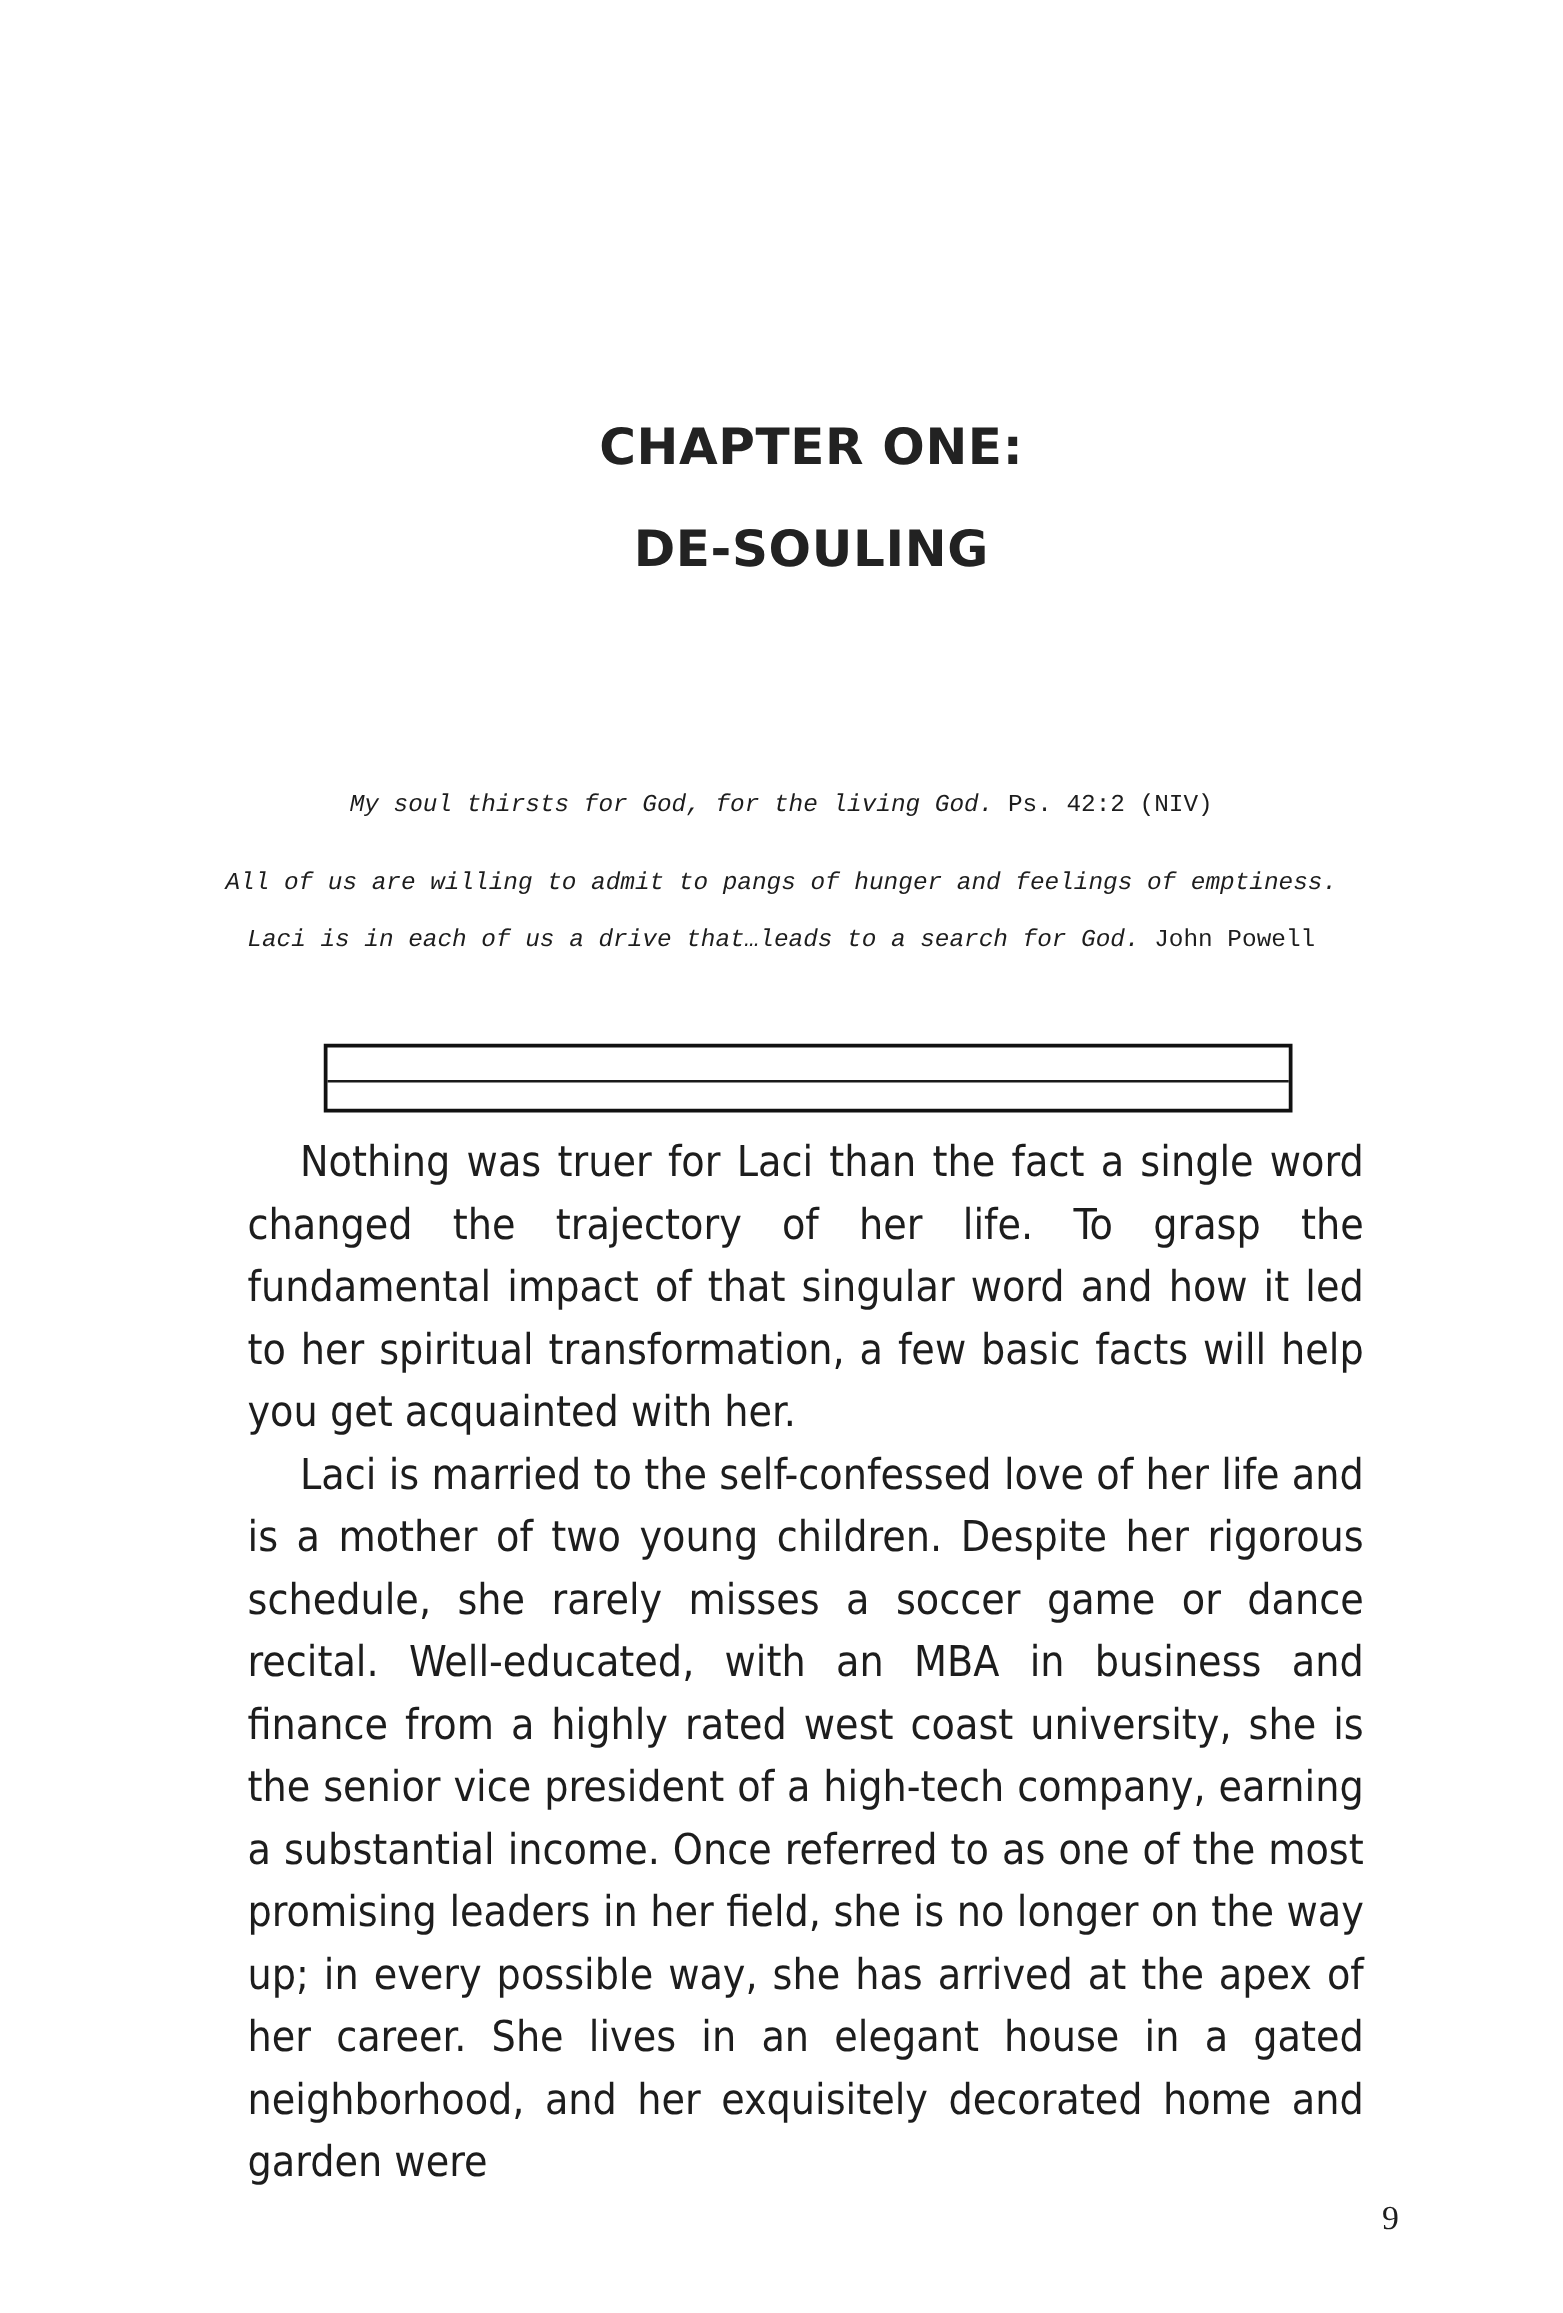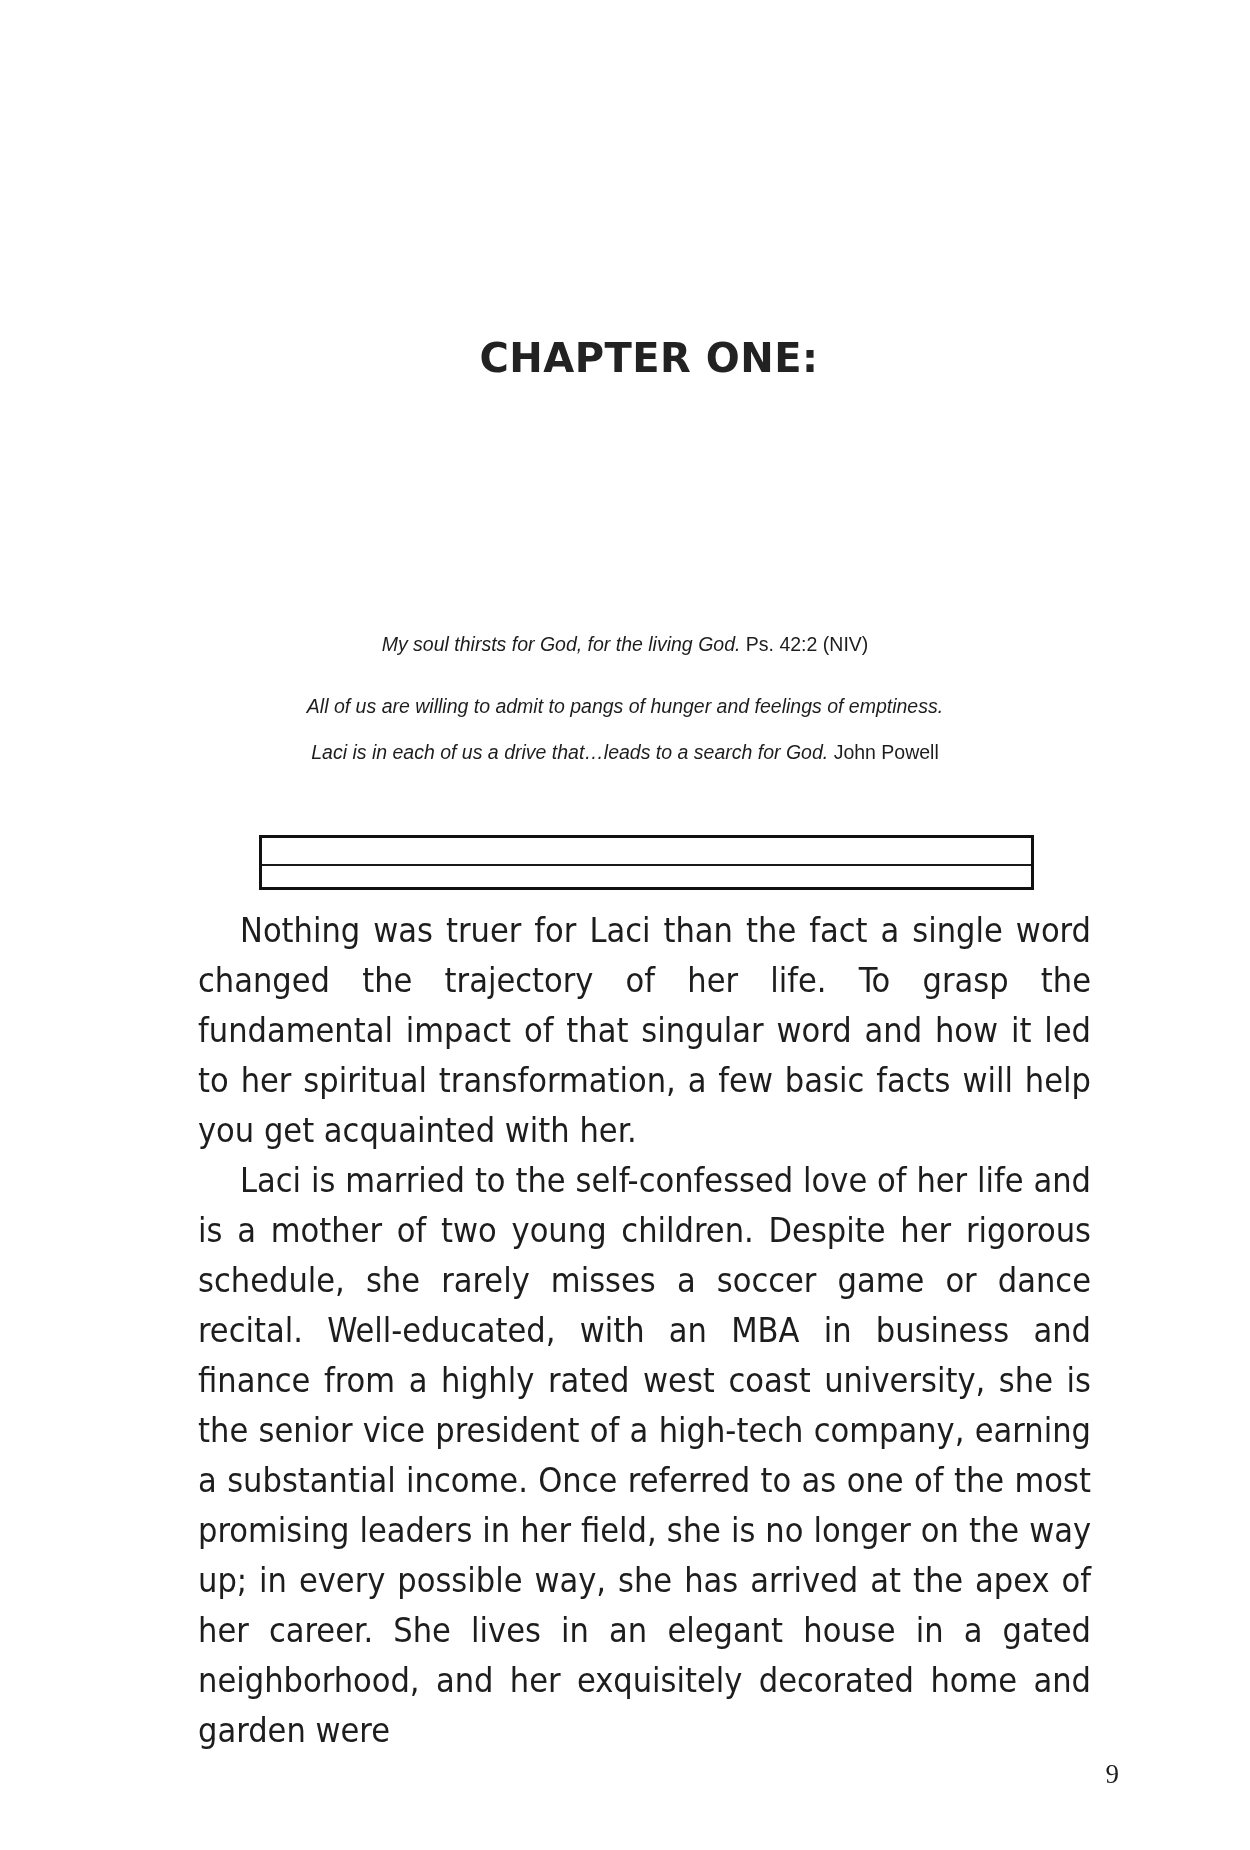--- a/index.html
+++ b/index.html
@@ -43,21 +43,21 @@
 
   
   .epigraphs {
     position: absolute;
     left: 150px;
     right: 150px;
     top: 635px;
     text-align: center;
   }
   .epi {
-    font-family: Liberation Sans, sans-serif;
+    font-family: Liberation Mono, monospace;
     font-size: 19.5px;
     color: #1d1d1d;
     line-height: 1.0;
     white-space: nowrap;
   }
   .epi .quote {
     font-style: italic;
   }
   .epi .attrib {
     font-style: normal;
@@ -124,20 +124,21 @@
     color: #1d1d1d;
   }
 </style>
 </head>
 <body>
 
 <div class="page">
 
   <div class="chapter-title">
     <div class="line line-1">CHAPTER ONE:</div>
+    <div class="line line-2">DE-SOULING</div>
   </div>
 
   <div class="epigraphs">
 
     <div class="epi epi-scripture">
       <span class="quote">My soul thirsts for God, for the living God.</span><span class="attrib"> Ps. 42:2 (NIV)</span>
     </div>
 
     <div class="epi epi-powell-1">
       <span class="quote">All of us are willing to admit to pangs of hunger and feelings of emptiness.</span>

